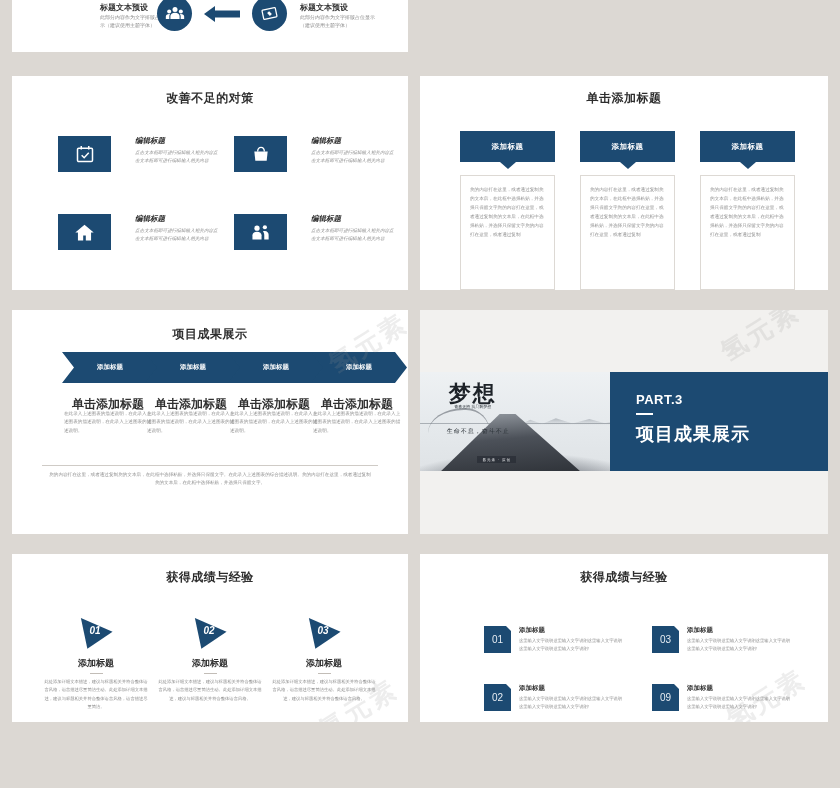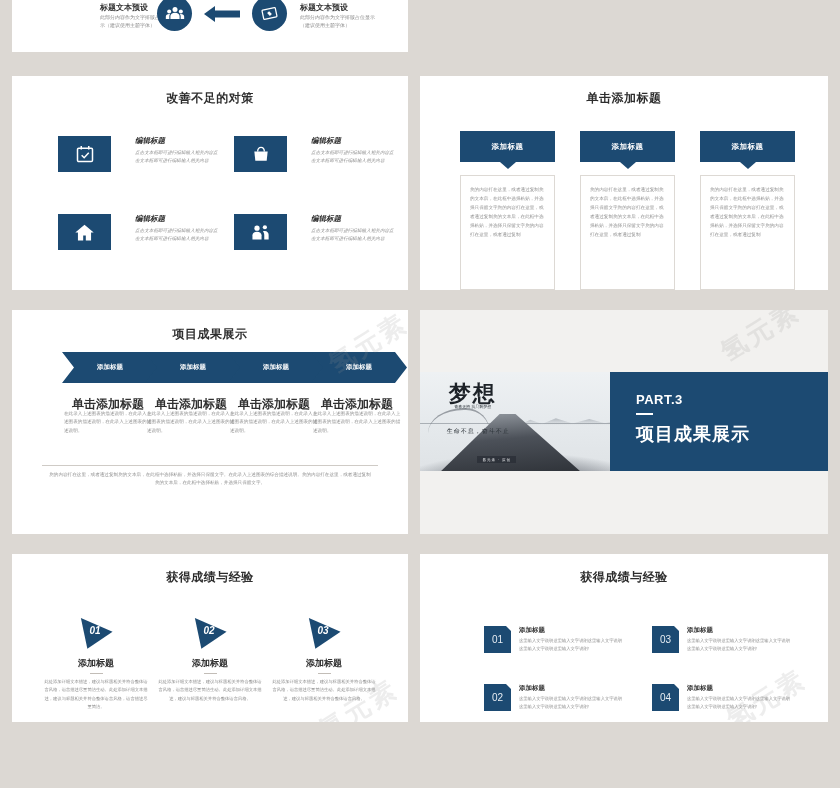--- a/index.html
+++ b/index.html
@@ -437,21 +437,21 @@
             <span>03</span>
           </div>
         <div class="s7-tx">
           <div class="s7-h">添加标题</div>
           <div class="s7-b">这里输入文字说明这里输入文字说明这里输入文字说明这里输入文字说明这里输入文字说明!</div>
         </div>
       </div>
 
       <div class="s7-item" style="left:232px; top:130px;">
         <div class="s7-num">
-            <span>04</span>
+            <span>09</span>
           </div>
         <div class="s7-tx">
           <div class="s7-h">添加标题</div>
           <div class="s7-b">这里输入文字说明这里输入文字说明这里输入文字说明这里输入文字说明这里输入文字说明!</div>
         </div>
       </div>
 
       <div class="wm" style="right:18px; top:128px;">氢元素</div>
     </div>
   </div>

